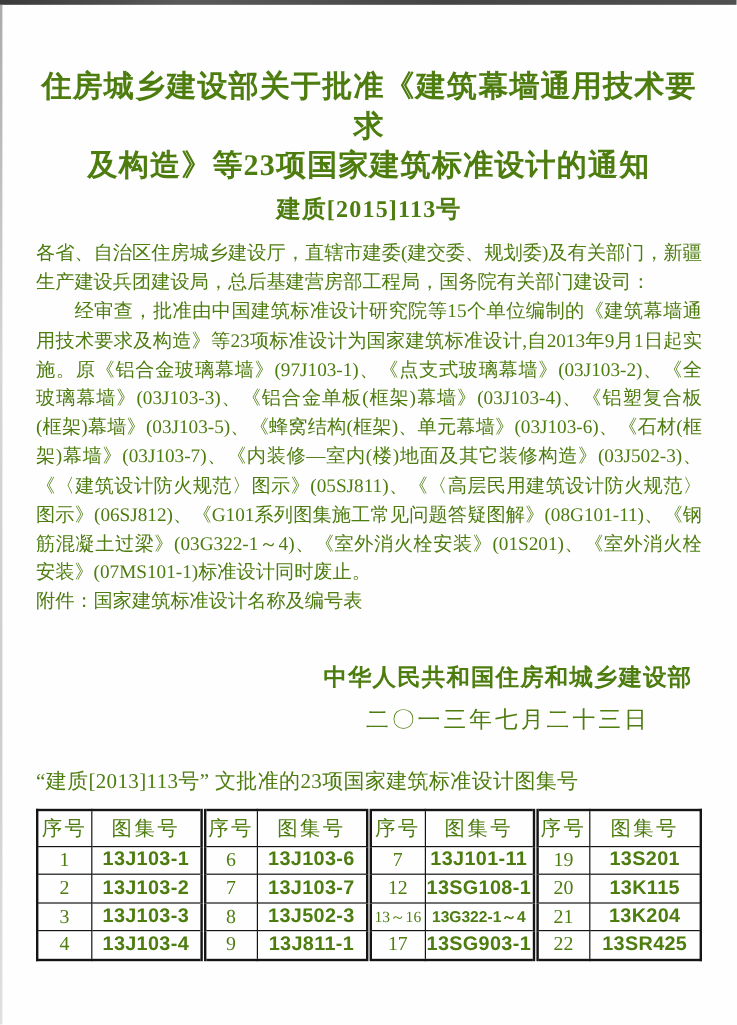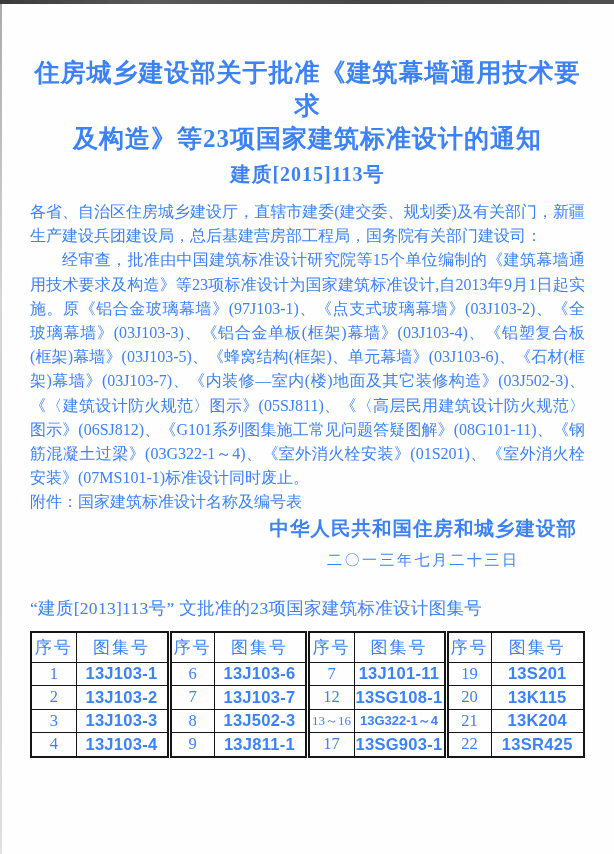--- a/index.html
+++ b/index.html
@@ -1,21 +1,21 @@
 <!DOCTYPE html>
 <html lang="zh"><head>
 <meta charset="utf-8">
 <style>
   html,body { margin:0; padding:0; background:#ffffff; }
   .page {
     position:relative;
     width:614px; height:854px;
     background:#fefefe;
     overflow:hidden;
-    color:#3b82f6;
+    color:#4d7c0f;
     font-family:"Liberation Serif","DejaVu Serif",serif;
   }
   .artifact-top {
     position:absolute; top:0; left:0;
     width:614px; height:4px;
     background:linear-gradient(to right,#3a3a3a,#5a5a5a 25%,#454545 60%,#505050);
   }
   .artifact-left {
     position:absolute; top:4px; left:0;
     width:2px; height:850px;
@@ -25,27 +25,27 @@
   .content { position:absolute; top:0; left:0; box-sizing:border-box; width:614px; padding:56px 29px 0 30px; }
   .title-line {
     font-size:25px; font-weight:bold; text-align:center;
     line-height:33px; letter-spacing:1px;
   }
   .doc-number { text-align:center; font-size:20px; font-weight:bold; margin-top:6px; letter-spacing:1px; }
   .para { font-size:16px; line-height:24.2px; text-align:justify; }
   .salutation { margin-top:12px; }
   .body-paragraph { text-indent:2em; }
   .attachment { }
-  .signature { text-align:right; padding-right:8px; }
+  .signature { margin-top:36px; text-align:right; padding-right:8px; }
   .sig-inner { display:inline-block; text-align:center; }
   .issuer {
     font-family:"Liberation Sans","DejaVu Sans",sans-serif;
     font-weight:bold; font-size:19.5px; letter-spacing:1px;
   }
-  .issue-date { font-size:15px; margin-top:9px; letter-spacing:2.5px; }
+  .issue-date { font-size:19px; margin-top:9px; letter-spacing:2.5px; }
   .table-caption { margin-top:26px; font-size:17.5px; letter-spacing:.3px; }
   table.atlas {
     border-collapse:collapse; table-layout:fixed;
     margin-top:11px; width:553px;
     border:2.5px solid #151515;
   }
   table.atlas th, table.atlas td {
     border:1px solid #151515; text-align:center; padding:0; overflow:hidden; white-space:nowrap;
   }
   table.atlas th {

